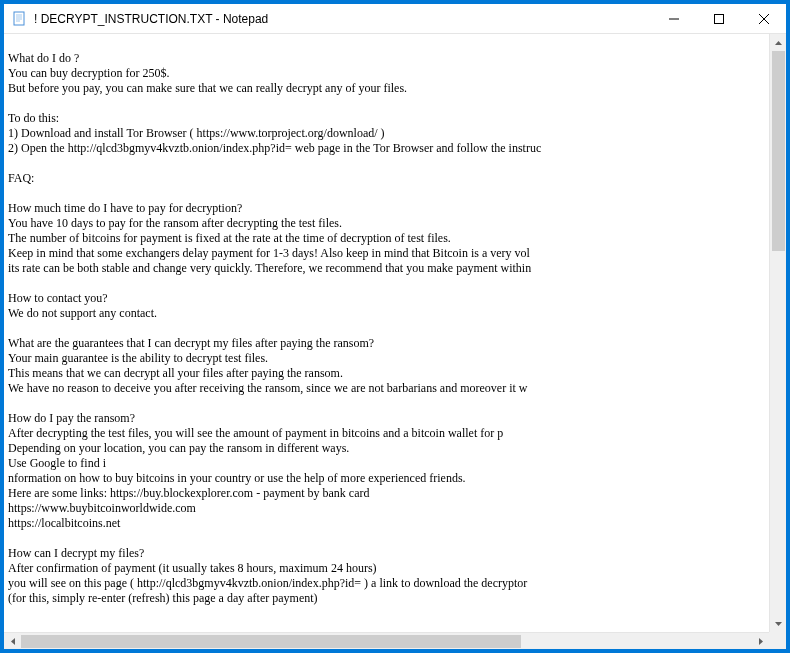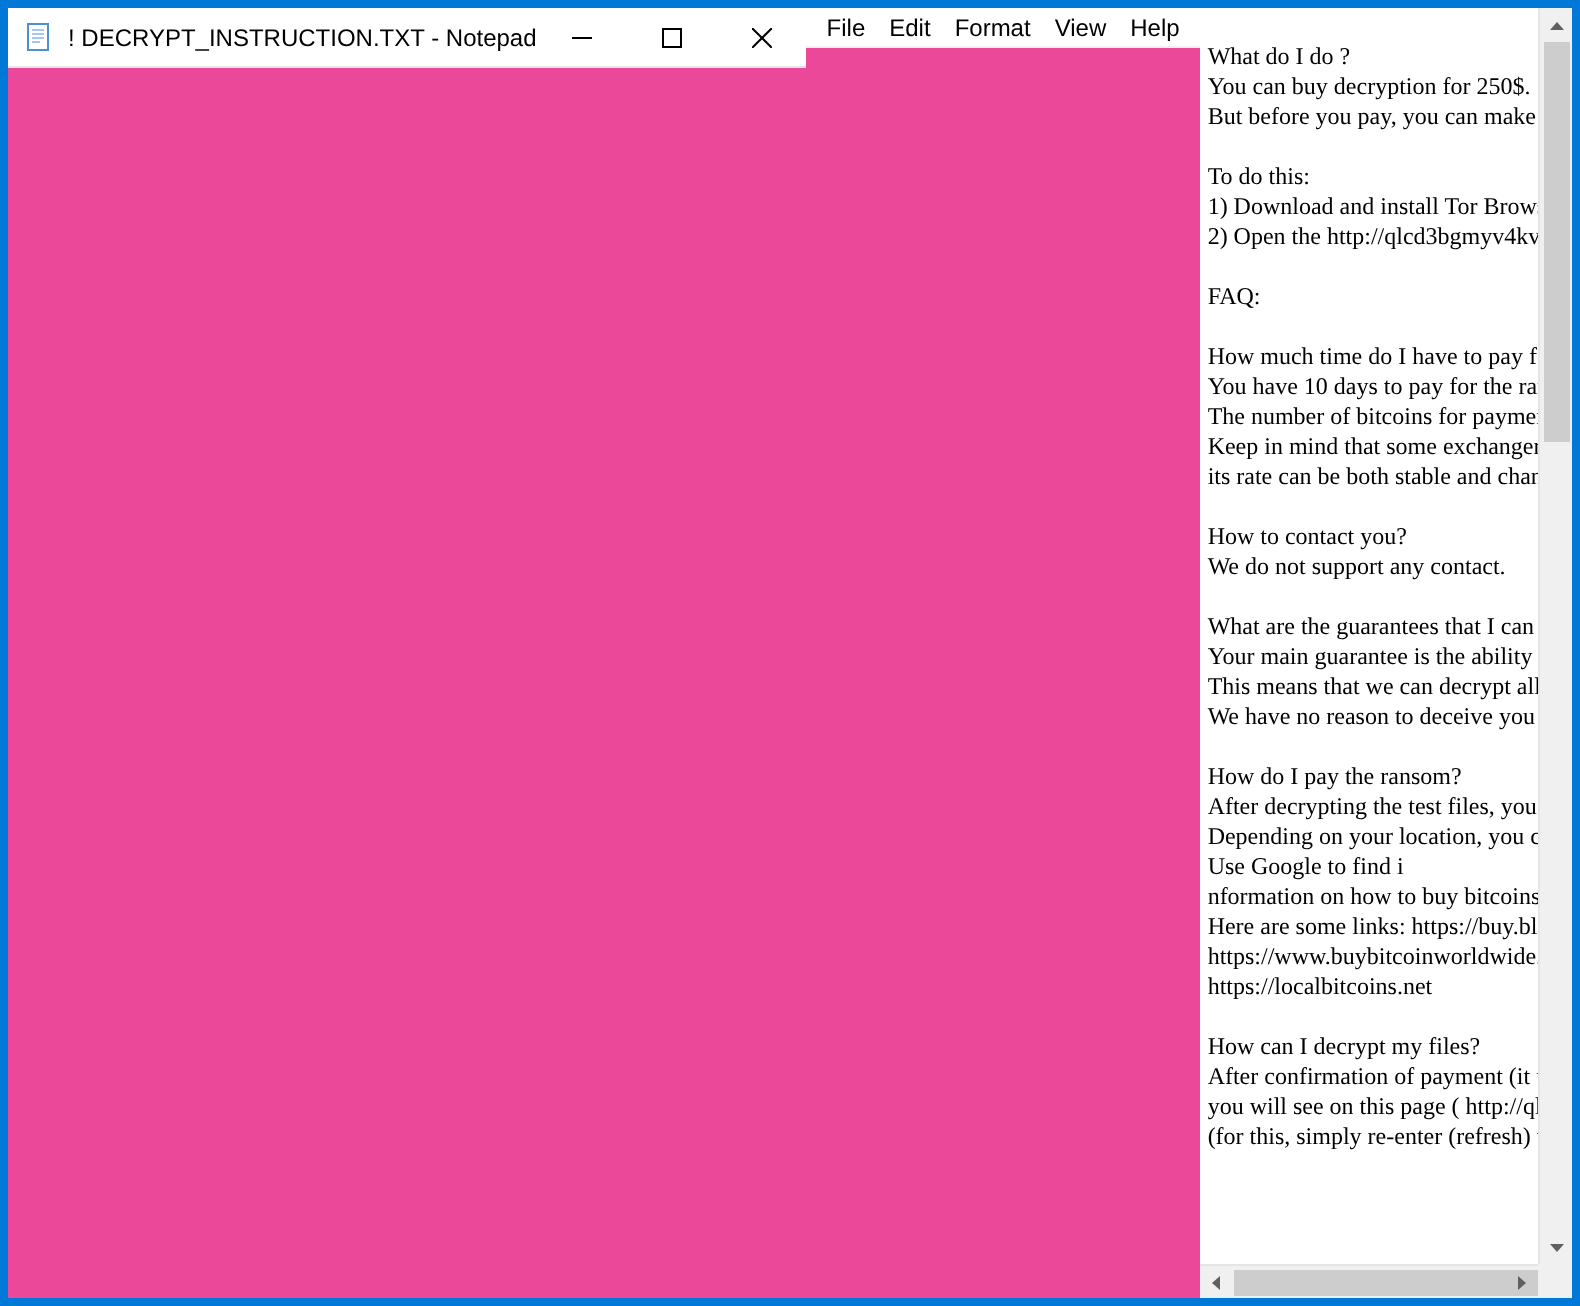--- a/index.html
+++ b/index.html
@@ -9,25 +9,25 @@
     }
     body {
       font-family: 'Segoe UI', Tahoma, sans-serif;
       background: #0078d7;
       padding: 3px;
       width: 790px;
       height: 653px;
       overflow: hidden;
     }
     .window {
-      background: #ec4899;
+      background: #4d7c0f;
       width: 100%;
       height: 100%;
       display: flex;
-      flex-direction: row;
+      flex-direction: column;
       border: 1px solid #0078d7;
     }
     .titlebar {
       background: #fff;
       height: 30px;
       display: flex;
       align-items: center;
       border-bottom: 1px solid #e5e5e5;
     }
     .titlebar-icon {
@@ -182,27 +182,20 @@
       </div>
       <div class="window-control close">
         <svg width="10" height="10" viewBox="0 0 10 10">
             <line x1="0" y1="0" x2="10" y2="10" stroke="#000" stroke-width="1"></line>
             <line x1="10" y1="0" x2="0" y2="10" stroke="#000" stroke-width="1"></line>
           </svg>
       </div>
     </div>
   </div>
 
-  <div class="menubar">
-    <div class="menu-item">File</div>
-    <div class="menu-item">Edit</div>
-    <div class="menu-item">Format</div>
-    <div class="menu-item">View</div>
-    <div class="menu-item">Help</div>
-  </div>
 
   <div class="content-area">
     <div class="text-content">
 What do I do ?
 You can buy decryption for 250$.
 But before you pay, you can make sure that we can really decrypt any of your files.
 
 To do this:
 1) Download and install Tor Browser ( https://www.torproject.org/download/ )
 2) Open the http://qlcd3bgmyv4kvztb.onion/index.php?id= web page in the Tor Browser and follow the instruc

